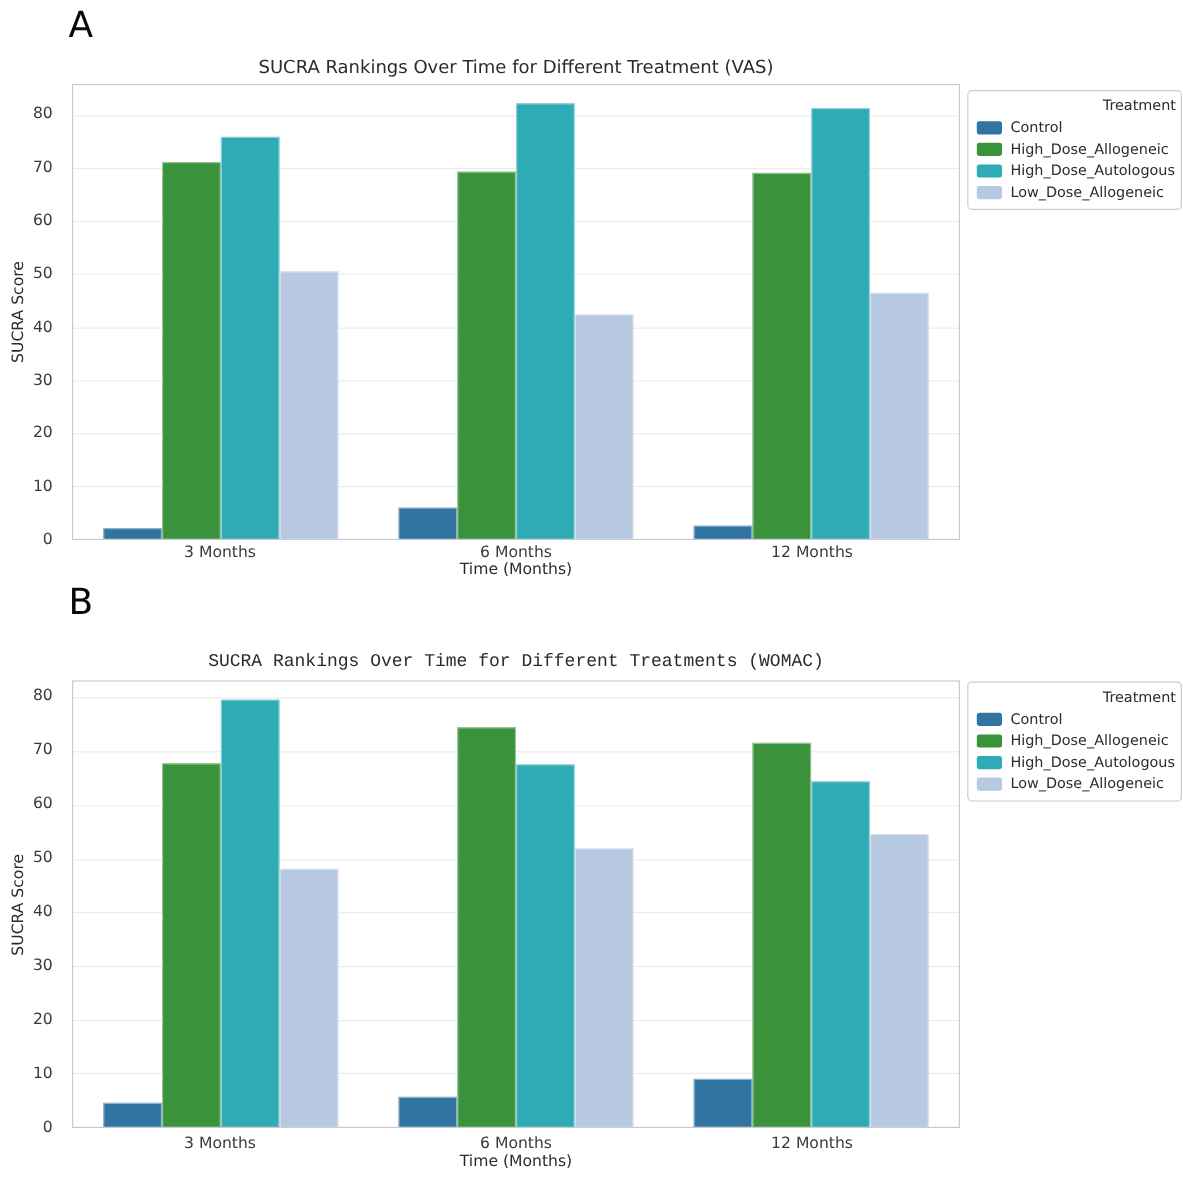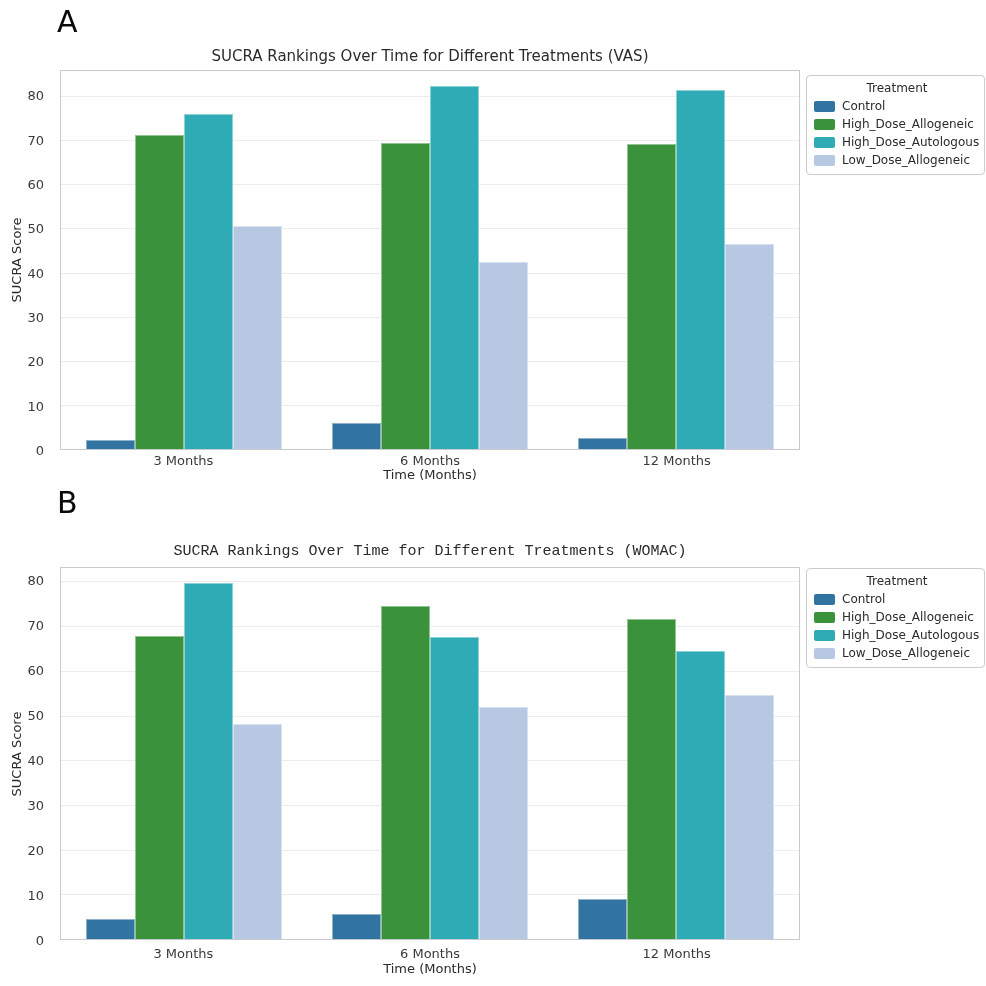--- a/index.html
+++ b/index.html
@@ -70,33 +70,33 @@
   .panel-a .xticks { top:453px; }
   .panel-b .xticks { top:466px; }
   .xtick { flex:1 1 0; text-align:center; font-size:13px; color:#3a3a3a; }
 
   .legend {
     position:absolute; left:806px; width:179px; background:#ffffff;
     border:1px solid #cccccc; border-radius:4px; padding:5px 4px 7px 7px;
   }
   .panel-a .legend { top:75px; }
   .panel-b .legend { top:88px; }
-  .legend-title { text-align:center; font-size:12px; color:#2b2b2b; margin-bottom:3px; }
+  .legend-title { text-align:right; font-size:12px; color:#2b2b2b; margin-bottom:3px; }
   .legend-row { display:flex; align-items:center; margin-top:4px; }
   .legend-swatch { width:21px; height:11px; border-radius:2px; flex:0 0 auto; }
   .legend-label { margin-left:7px; font-size:12px; color:#2b2b2b; white-space:nowrap; }
 </style>
 </head>
 <body>
 
 <div class="figure">
 
   <section class="panel panel-a">
     <div class="panel-letter">A</div>
-    <div class="chart-title">SUCRA Rankings Over Time for Different Treatments (VAS)</div>
+    <div class="chart-title">SUCRA Rankings Over Time for Different Treatment (VAS)</div>
     <div class="ylabel">SUCRA Score</div>
     <div class="yticks">
         <div class="ytick" style="top: 100%;">0</div>
         <div class="ytick" style="top: 88.3314%;">10</div>
         <div class="ytick" style="top: 76.6628%;">20</div>
         <div class="ytick" style="top: 64.9942%;">30</div>
         <div class="ytick" style="top: 53.3256%;">40</div>
         <div class="ytick" style="top: 41.6569%;">50</div>
         <div class="ytick" style="top: 29.9883%;">60</div>
         <div class="ytick" style="top: 18.3197%;">70</div>

